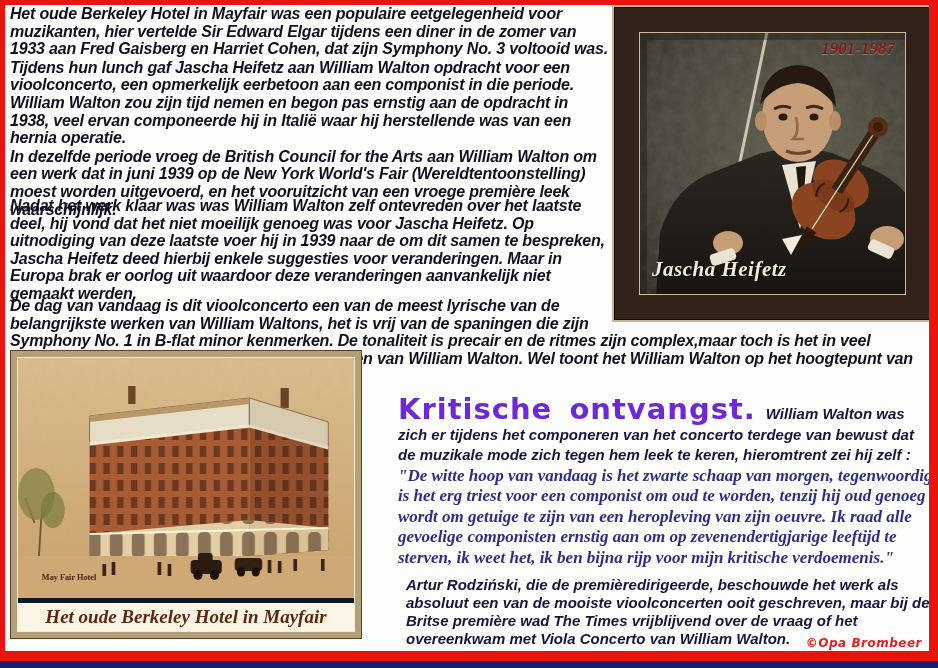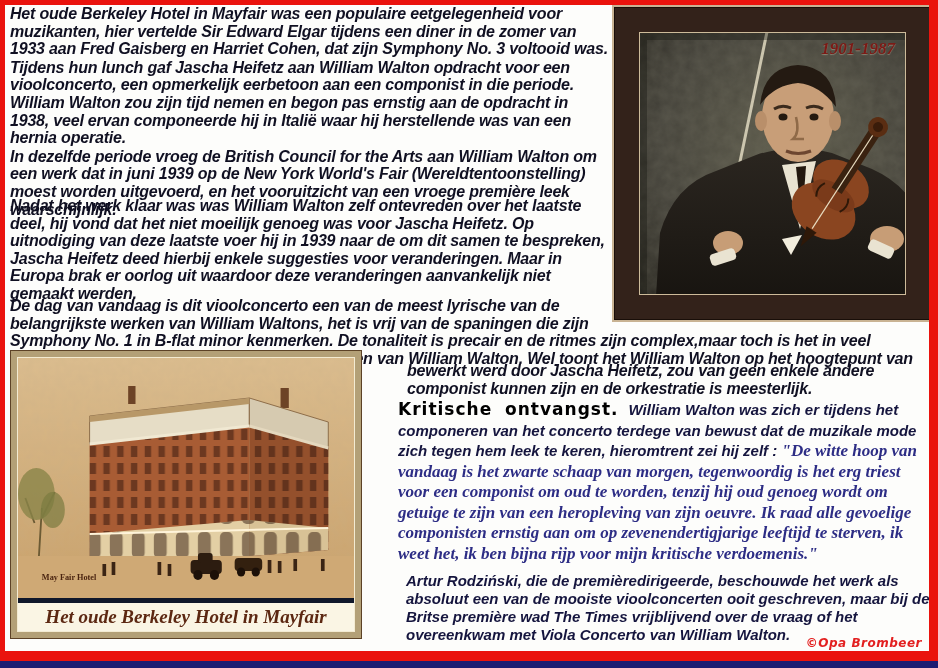--- a/index.html
+++ b/index.html
@@ -44,21 +44,21 @@
   .hotel-inner svg{flex:1 1 auto;display:block;width:100%;}
   .hotel-caption-strip{flex:0 0 28px;background:#faf5e4;border-top:5px solid #0f172a;
     display:flex;align-items:center;justify-content:center;}
   .hotel-caption{font-family:"Liberation Serif",serif;font-weight:bold;font-style:italic;
     font-size:19px;color:#5c2812;}
 
   
   .reception{position:absolute;left:398px;top:399px;width:536px;
     font-weight:bold;font-style:italic;font-size:15px;line-height:20.5px;color:#15153e;}
   .rc-heading{font-family:"DejaVu Sans",sans-serif;font-style:normal;
-    font-size:17px;color:#000000;letter-spacing:1px;word-spacing:6px;padding-right:10px;margin-top:32px;}
+    font-size:29px;color:#6d28d9;letter-spacing:1px;word-spacing:6px;padding-right:10px;margin-top:32px;}
   .rc-quote{font-family:"Liberation Serif",serif;font-size:17px;color:#2d2d85;}
   .rc-artur{margin:8px 0 0 8px;line-height:18px;}
   .credit{position:absolute;top:636px;right:16px;
     font-family:"DejaVu Sans",sans-serif;font-weight:bold;font-style:italic;
     font-size:12px;color:#e32020;letter-spacing:.5px;}
 </style>
 </head>
 <body>
 
 <div class="canvas">
@@ -71,23 +71,20 @@
 
   <div class="main-text" id="block2">
     <p>Nadat het werk klaar was was William Walton zelf ontevreden over het laatste deel, hij vond dat het niet moeilijk genoeg was voor Jascha Heifetz. Op uitnodiging van deze laatste voer hij in 1939 naar de om dit samen te bespreken, Jascha Heifetz deed hierbij enkele suggesties voor veranderingen. Maar in Europa brak er oorlog uit waardoor deze veranderingen aanvankelijk niet gemaakt werden.</p>
   </div>
 
   <div class="main-text" id="block3">
     <div class="wrap-spacer"></div>
     <p>De dag van vandaag is dit vioolconcerto een van de meest lyrische van de belangrijkste werken van William Waltons, het is vrij van de spaningen die zijn Symphony No. 1 in B-flat minor kenmerken. De tonaliteit is precair en de ritmes zijn complex,maar toch is het in veel opzichten een van de meest romantische werken van William Walton. Wel toont het William Walton op het hoogtepunt van zijn kunnen, de solopartij, zoals die</p>
   </div>
 
-  <div class="main-text" id="block4">
-    <p>bewerkt werd door Jascha Heifetz, zou van geen enkele andere componist kunnen zijn en de orkestratie is meesterlijk.</p>
-  </div>
 
   <div class="photo-frame">
     <div class="photo-inner">
       <svg viewBox="0 0 299 295" width="299" height="295" preserveAspectRatio="none">
         <defs>
           <radialGradient id="pbg" cx="50%" cy="38%" r="80%">
             <stop offset="0%" stop-color="#5e5c4c"></stop>
             <stop offset="55%" stop-color="#44423a"></stop>
             <stop offset="100%" stop-color="#201e18"></stop>
           </radialGradient>
@@ -138,20 +135,21 @@
           <path d="M182,160 q-5,8 0,16" stroke="#2e1808" stroke-width="2" fill="none"></path>
           <path d="M210,160 q5,8 0,16" stroke="#2e1808" stroke-width="2" fill="none"></path>
           <polygon points="190,206 202,206 196,226" fill="#2e1808"></polygon>
           <circle cx="196" cy="84" r="10" fill="#5a2d12"></circle>
           <circle cx="196" cy="84" r="5" fill="#3a1c0a"></circle>
         </g>
 
         <rect x="0" y="0" width="299" height="295" fill="none" stroke="#12100c" stroke-width="14" opacity="0.35"></rect>
       </svg>
       <div class="photo-years">1901-1987</div>
+      <div class="photo-caption">Jascha Heifetz</div>
     </div>
   </div>
 
   <div class="hotel-frame">
     <div class="hotel-inner">
       <svg viewBox="0 0 366 240" preserveAspectRatio="none">
         <defs>
           <linearGradient id="sky" x1="0" y1="0" x2="0" y2="1">
             <stop offset="0%" stop-color="#dcbd8e"></stop>
               <stop offset="100%" stop-color="#c9a069"></stop>

